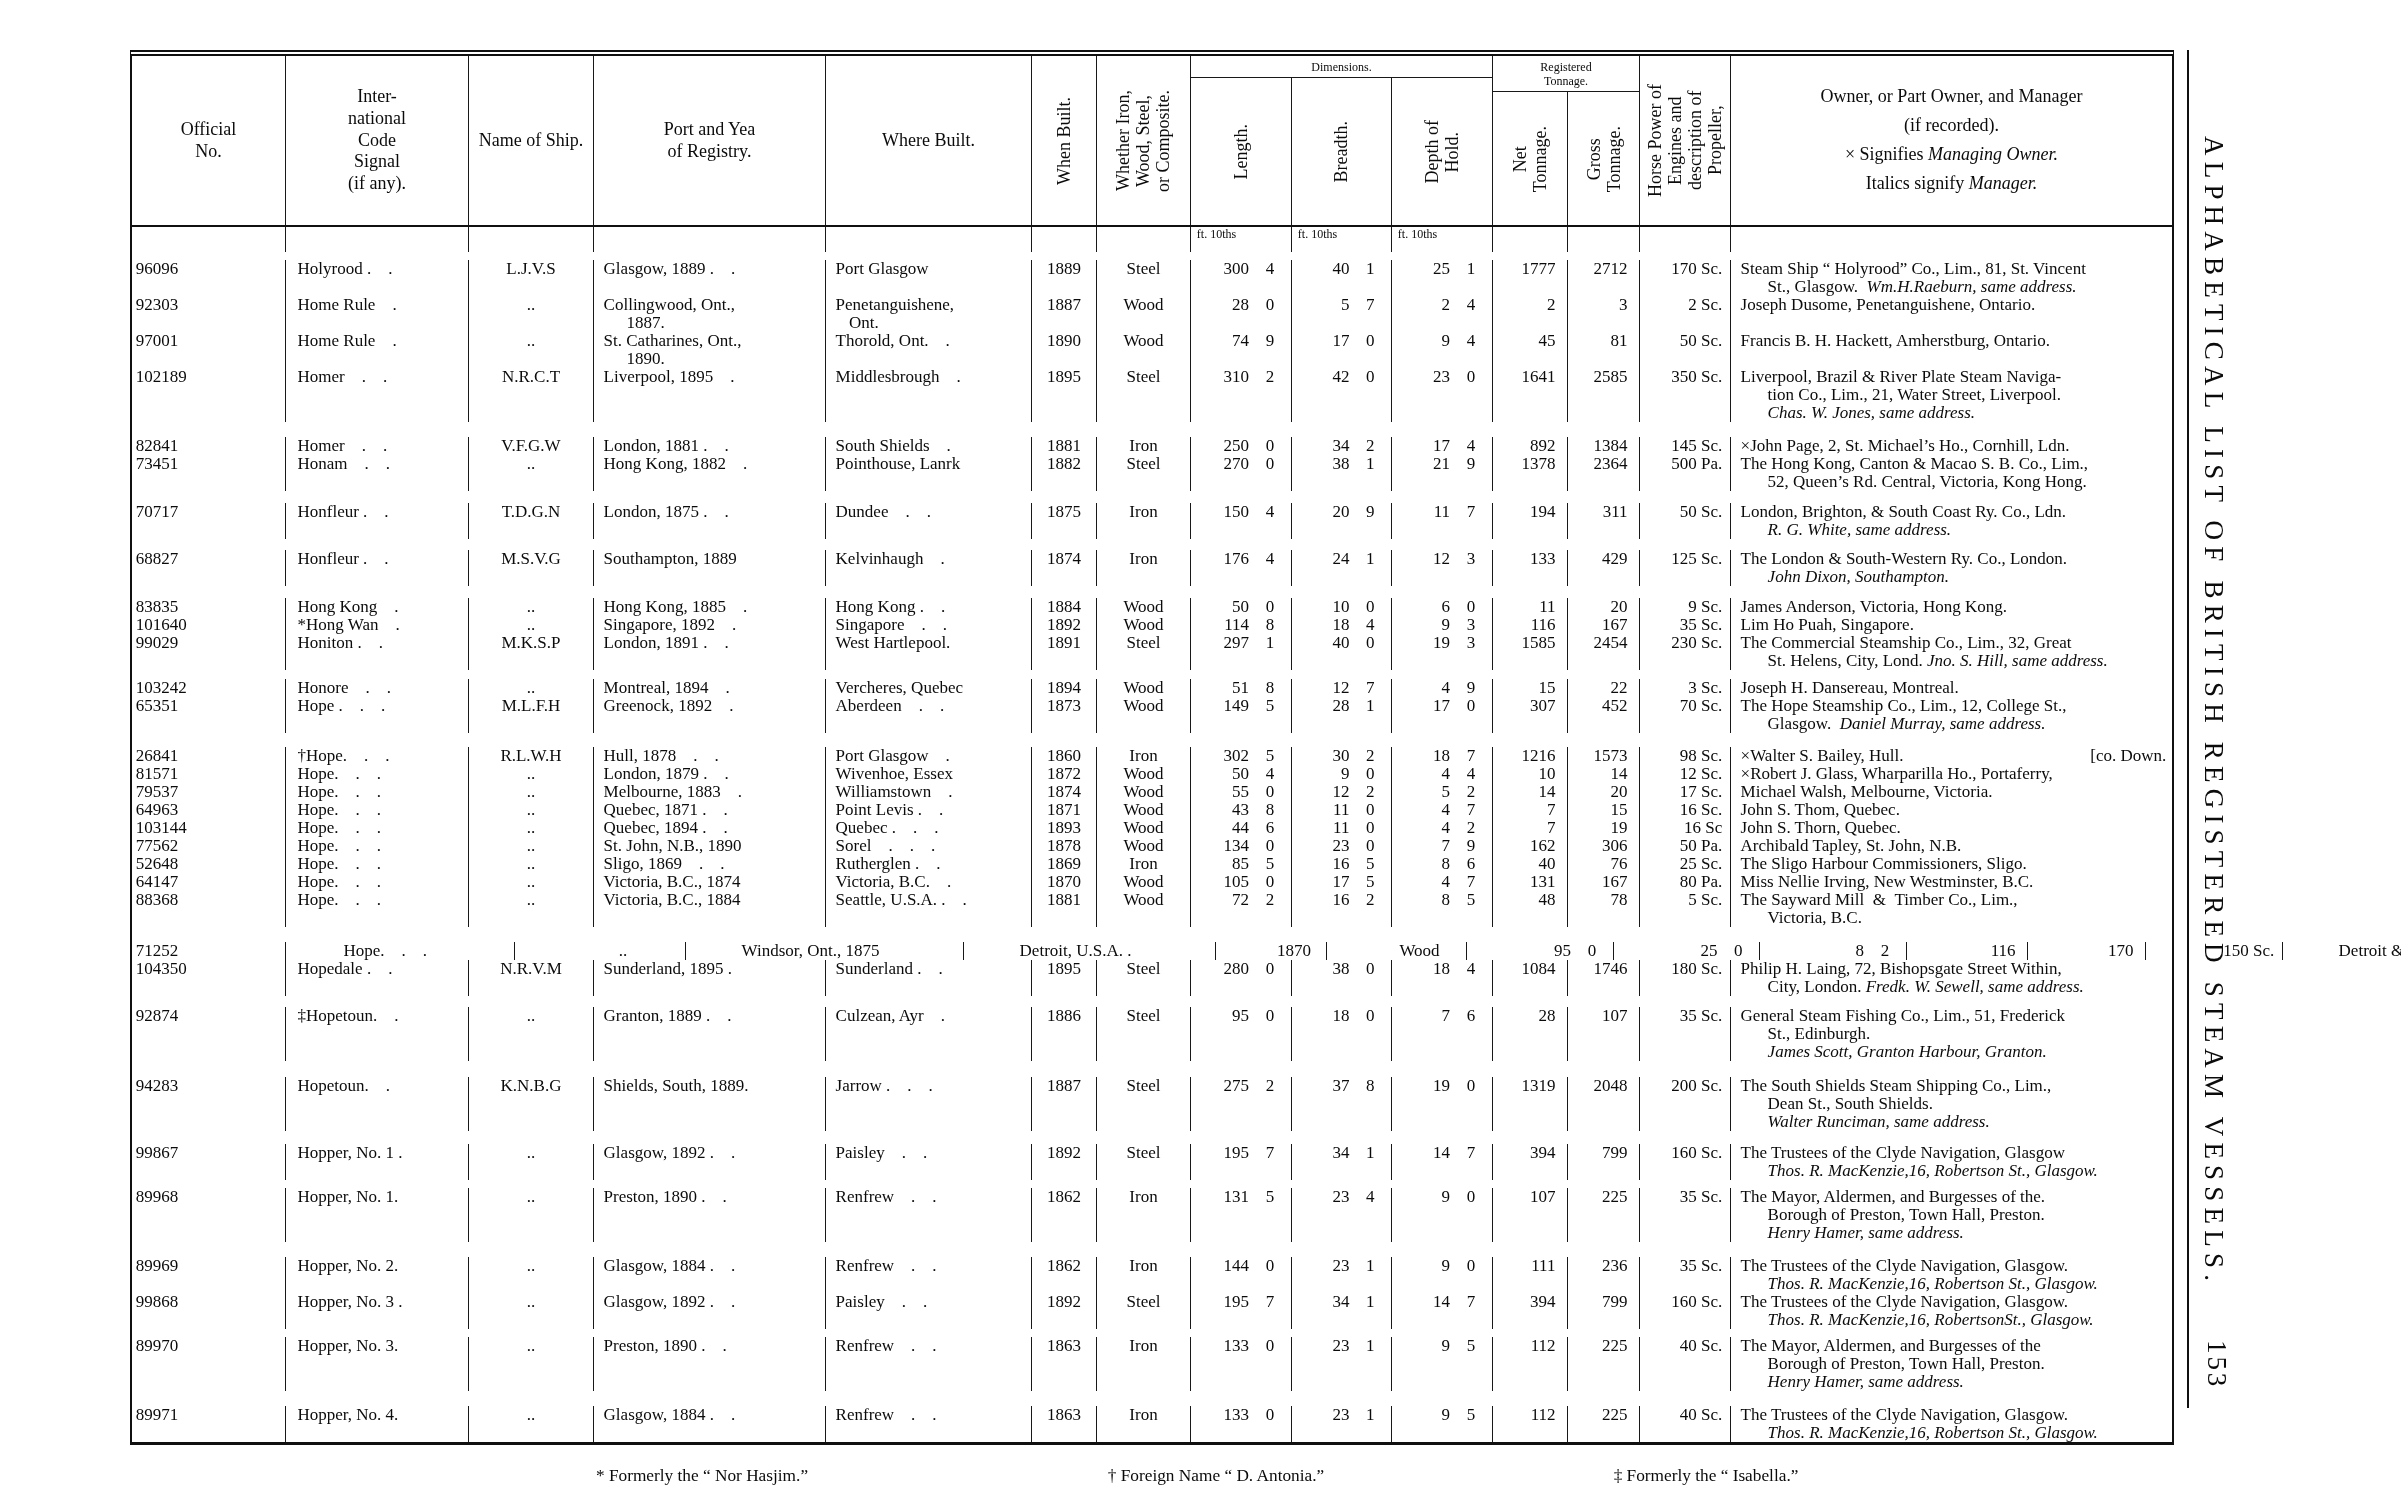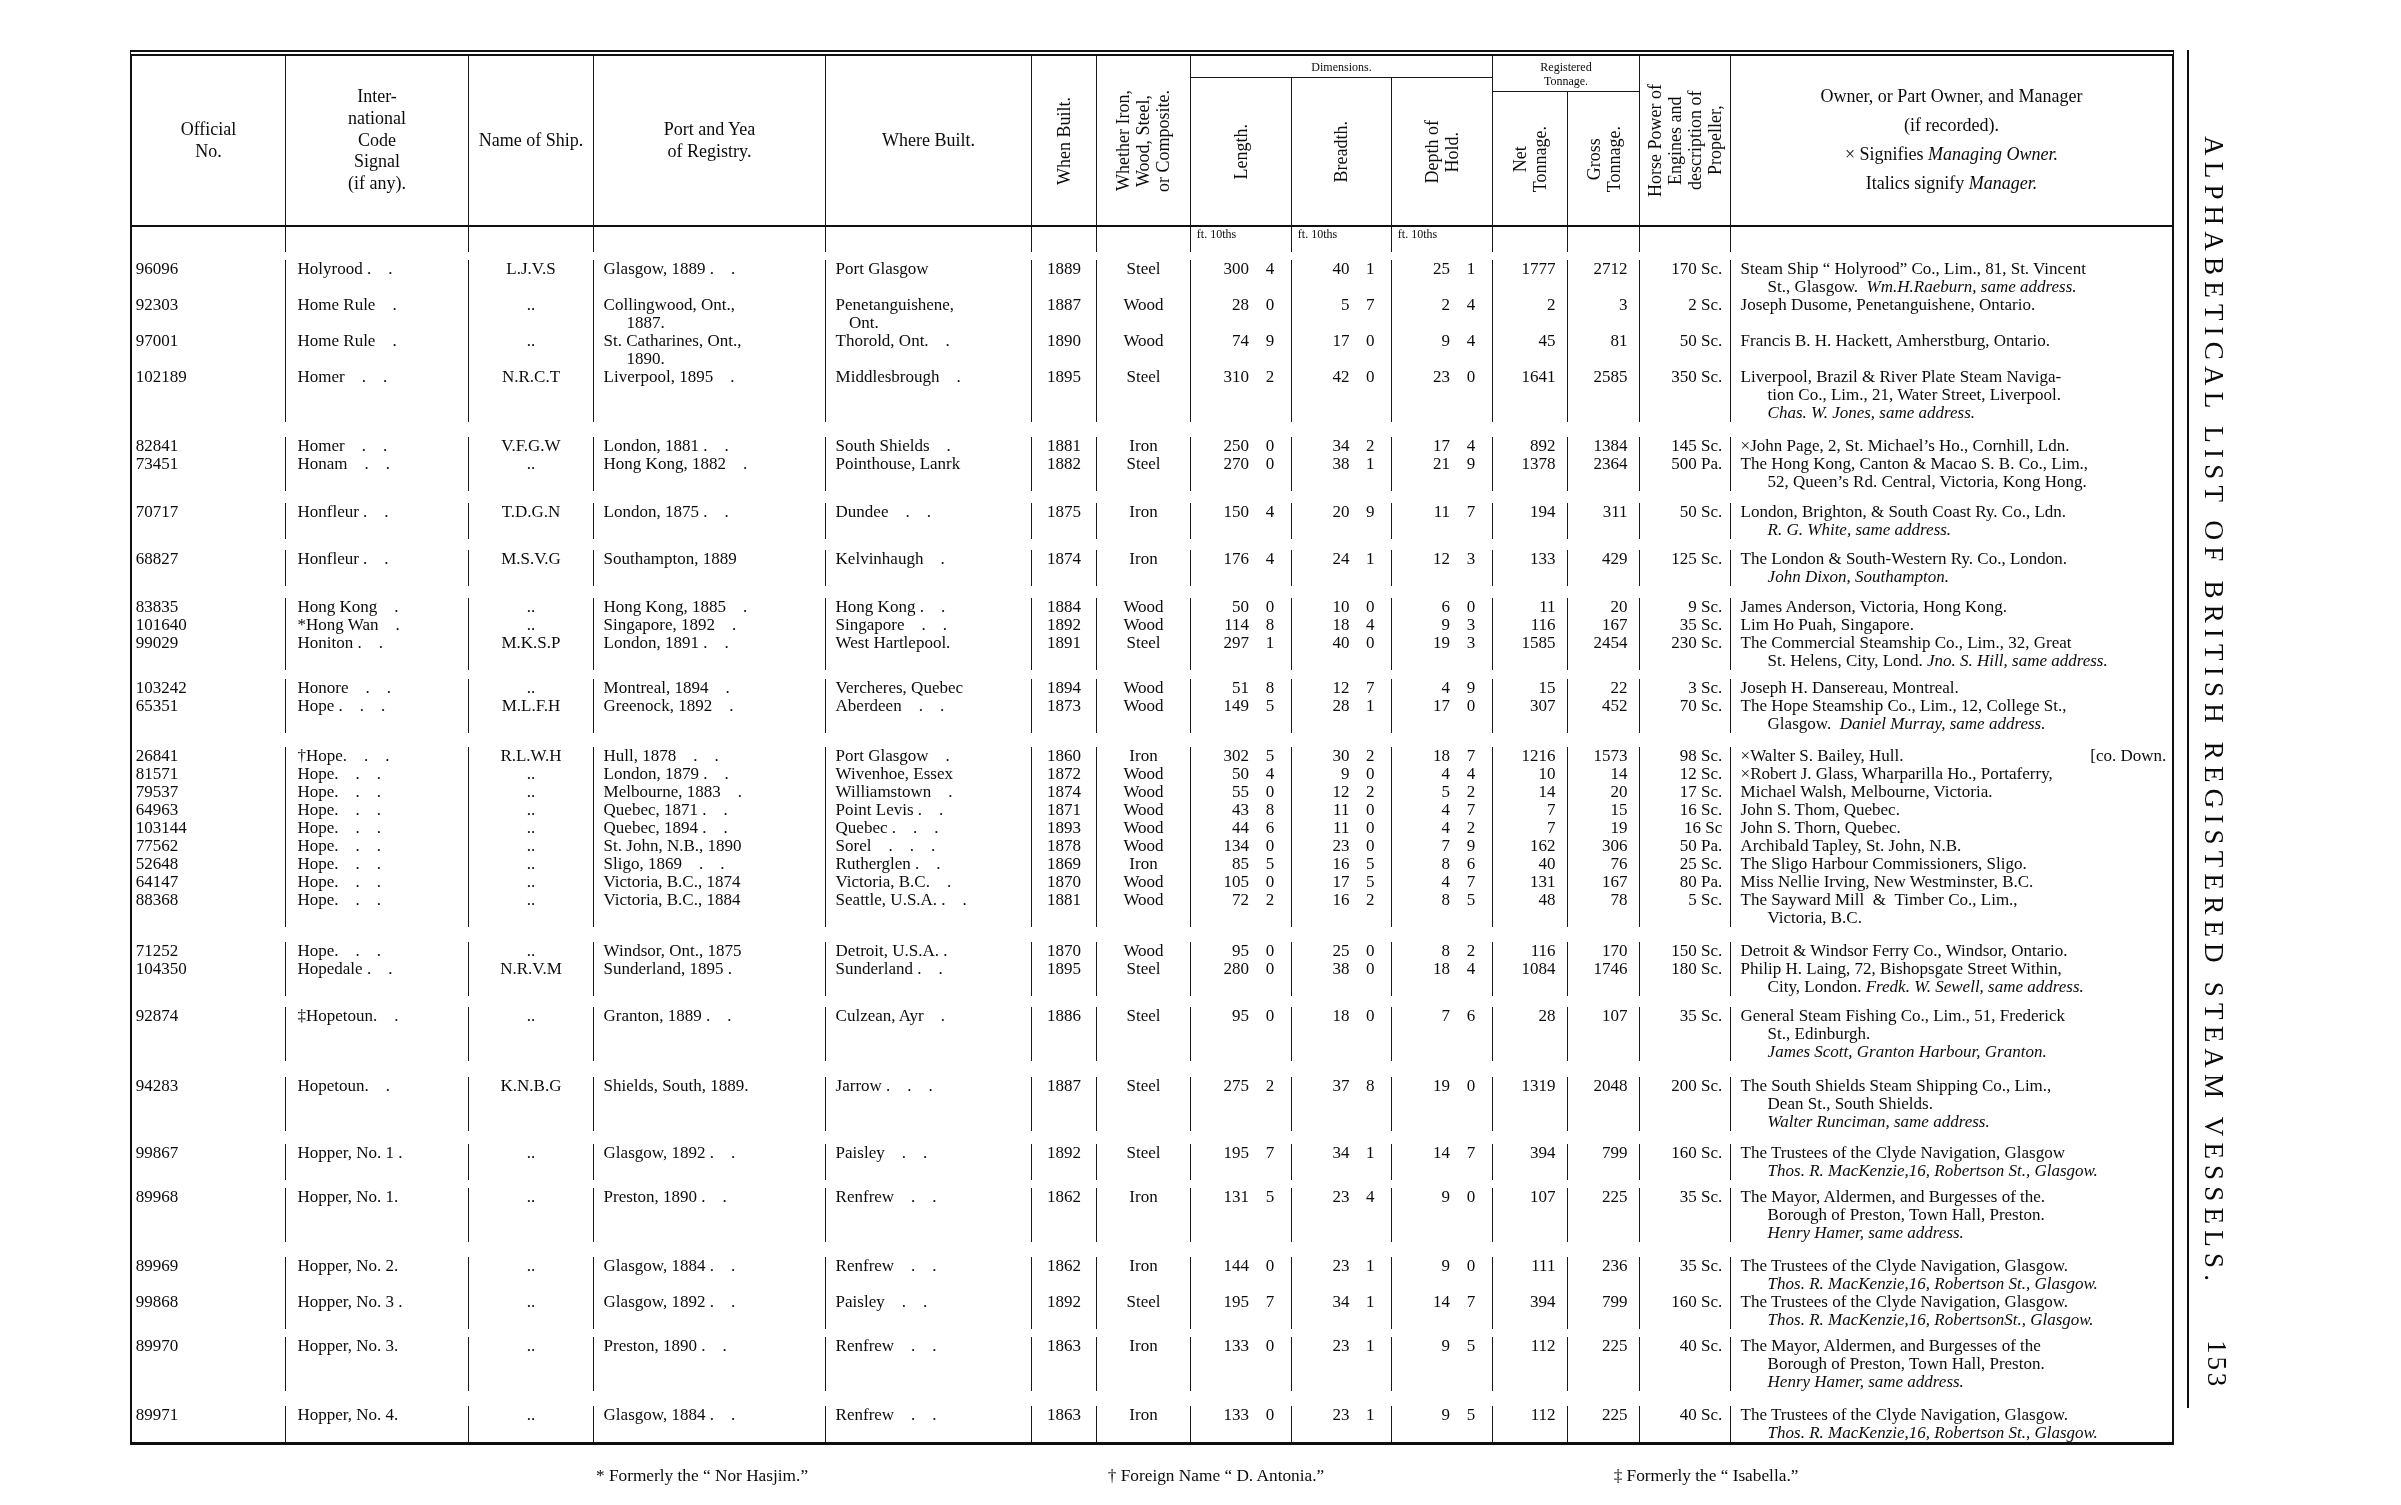--- a/index.html
+++ b/index.html
@@ -810,21 +810,21 @@
               <span class="tn">5</span>
             </div>
             <div class="cell c-ton">48</div>
             <div class="cell c-ton">78</div>
             <div class="cell c-hp">5 Sc.</div>
             <div class="cell c-owner last">
               <div class="oln"><span class="">The Sayward Mill &amp; Timber Co., Lim.,</span></div>
               <div class="oln ind"><span class="">Victoria, B.C.</span></div>
             </div>
           </div>
-          <div class="row" style="padding-top: 15.4px;">
+          <div class="row" style="padding-top: 15.4px; gap: 46px;">
             <div class="cell c-no">71252</div>
             <div class="cell c-name">Hope. . .</div>
             <div class="cell c-sig">..</div>
             <div class="cell c-port">
               <div class="">Windsor, Ont., 1875</div>
             </div>
             <div class="cell c-where">
               <div class="">Detroit, U.S.A. .</div>
             </div>
             <div class="cell c-when">1870</div>

